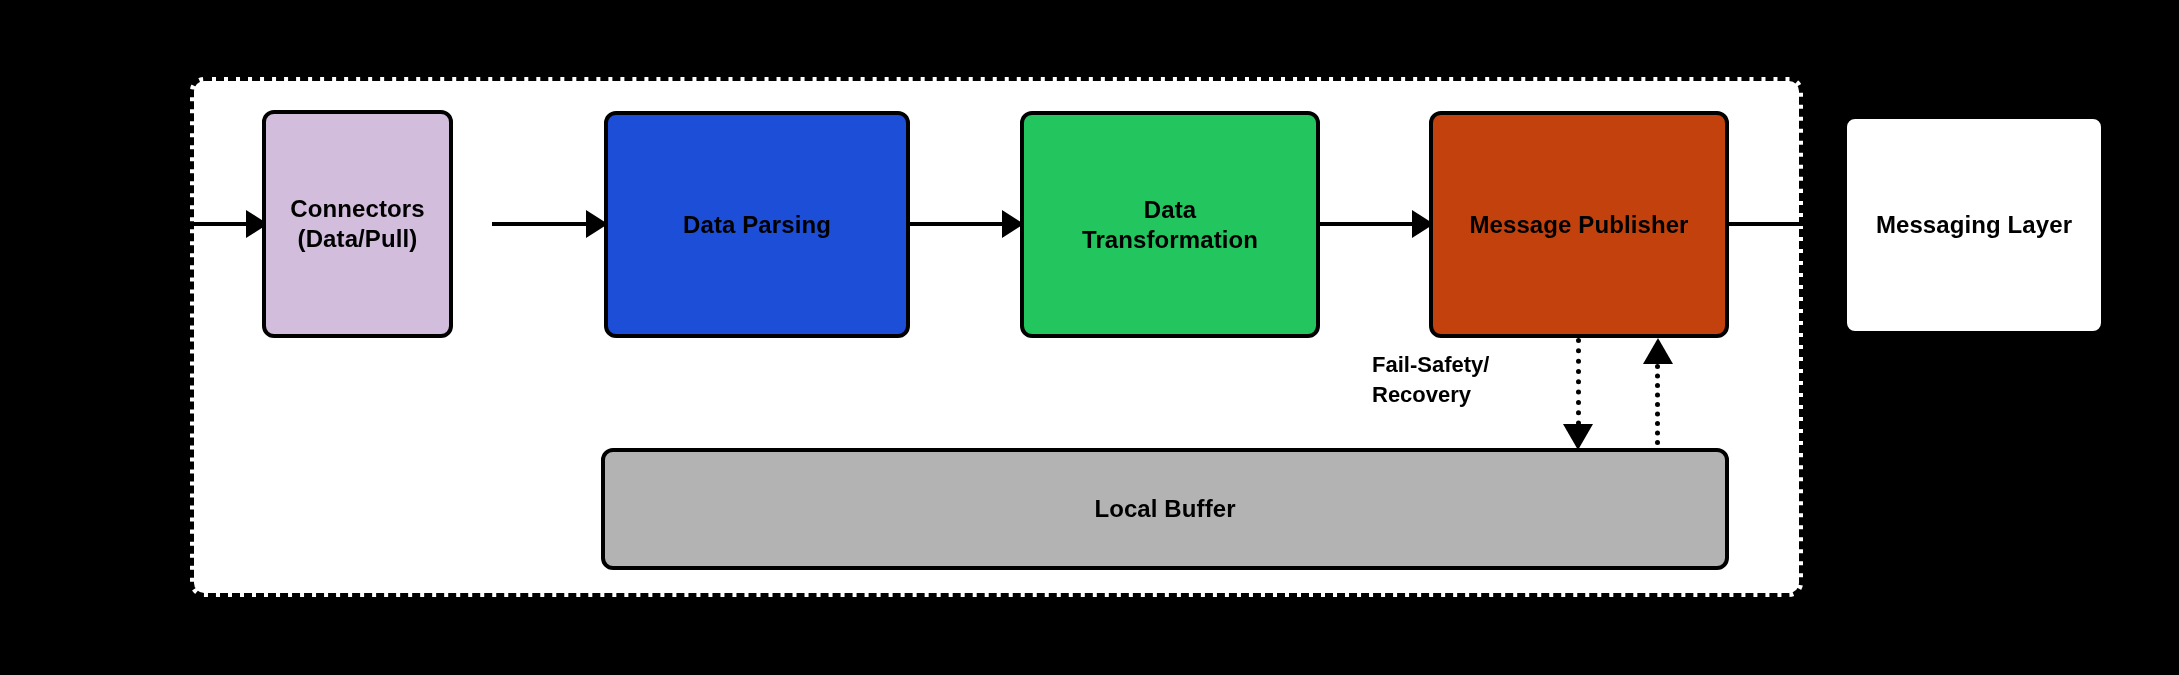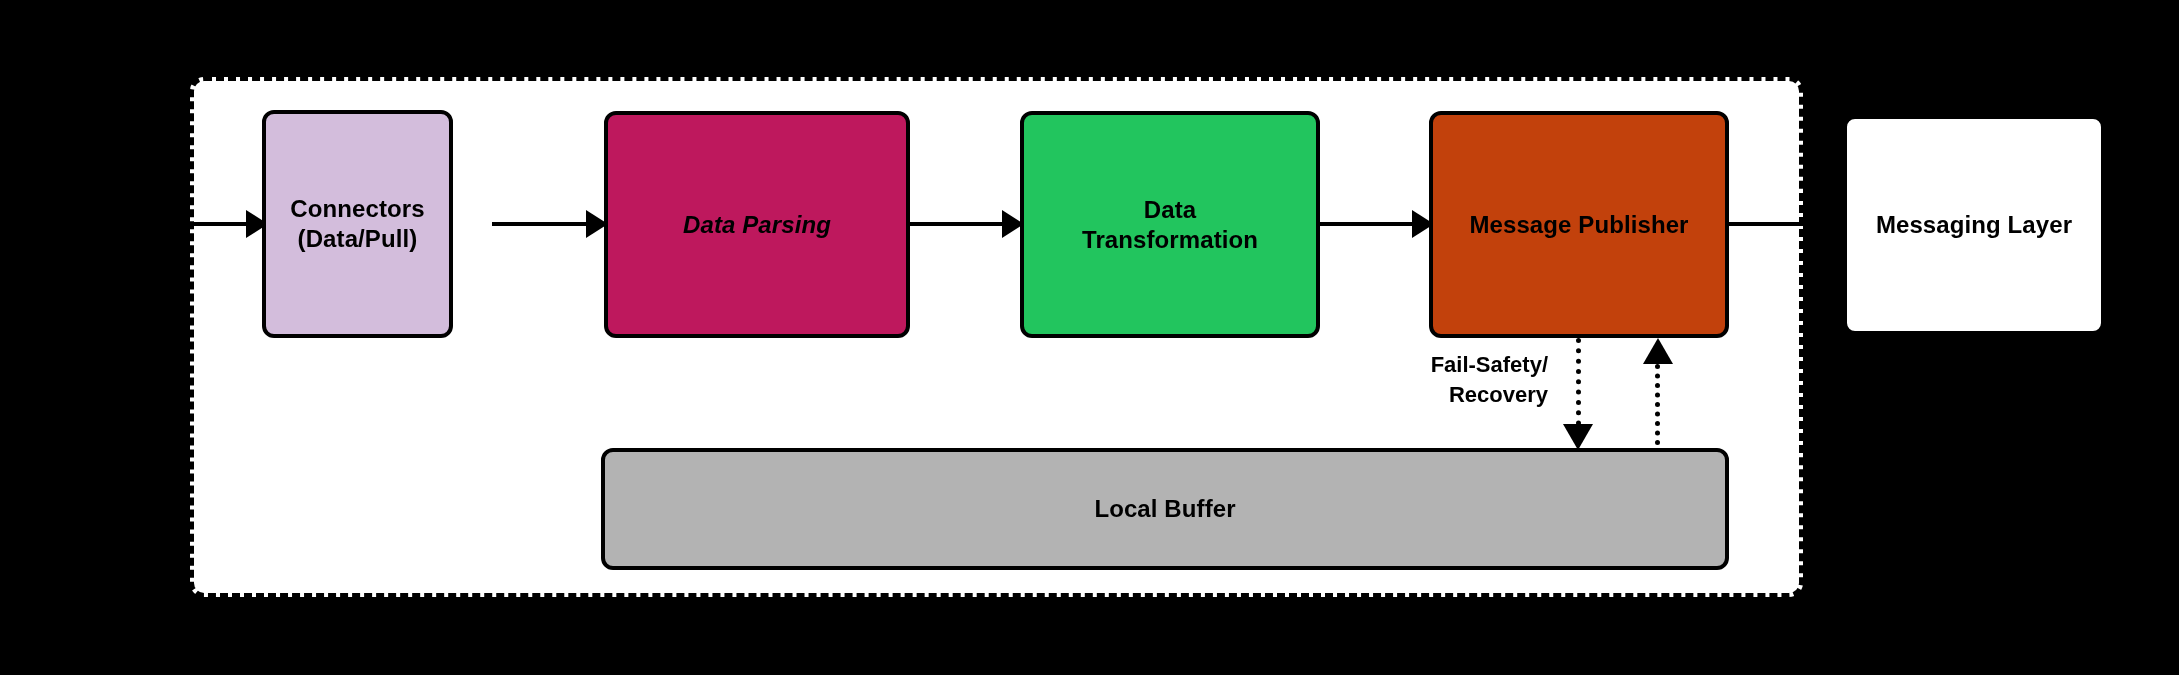--- a/index.html
+++ b/index.html
@@ -41,21 +41,21 @@
     text-align: center;
     font-weight: bold;
     font-size: 24px;
     line-height: 1.25;
     color: #000000;
     letter-spacing: 0.1px;
   }
   .node span { display: block; }
 
   .node-connectors      { left: 262px;  top: 110px; width: 191px; height: 228px; background: #d3bddc; }
-  .node-parsing         { left: 604px;  top: 111px; width: 306px; height: 227px; background: #be185d; font-style: italic; }
+  .node-parsing         { left: 604px;  top: 111px; width: 306px; height: 227px; background: #1d4ed8; }
   .node-transformation  { left: 1020px; top: 111px; width: 300px; height: 227px; background: #22c55e; }
   .node-publisher       { left: 1429px; top: 111px; width: 300px; height: 227px; background: #c2410c; }
   .node-localbuffer     { left: 601px;  top: 448px; width: 1128px; height: 122px; background: #b3b3b3; }
   .node-messaging       { left: 1843px; top: 115px; width: 262px; height: 220px; background: #ffffff; }
 
   
   .edge-line {
     position: absolute;
     background: #000000;
     height: 4px;
@@ -106,21 +106,21 @@
     border-bottom: 26px solid #000000;
   }
   .head-down { left: 1563px; top: 424px; }
   .head-up   { left: 1643px; top: 338px; }
 
   .edge-label {
     position: absolute;
     left: 1372px;
     top: 350px;
     width: 176px;
-    text-align: right;
+    text-align: left;
     font-weight: bold;
     font-size: 22px;
     line-height: 1.35;
     color: #000000;
   }
 </style>
 </head>
 <body>
 
 <div id="canvas">

